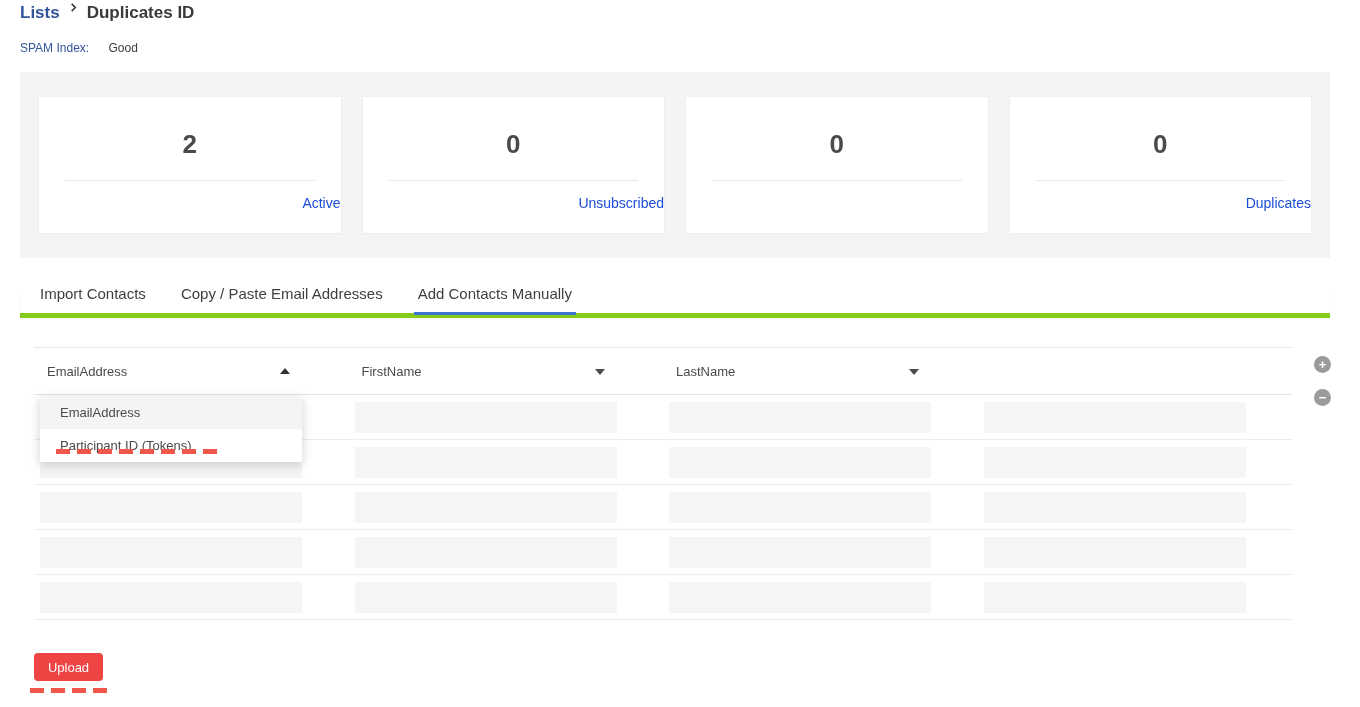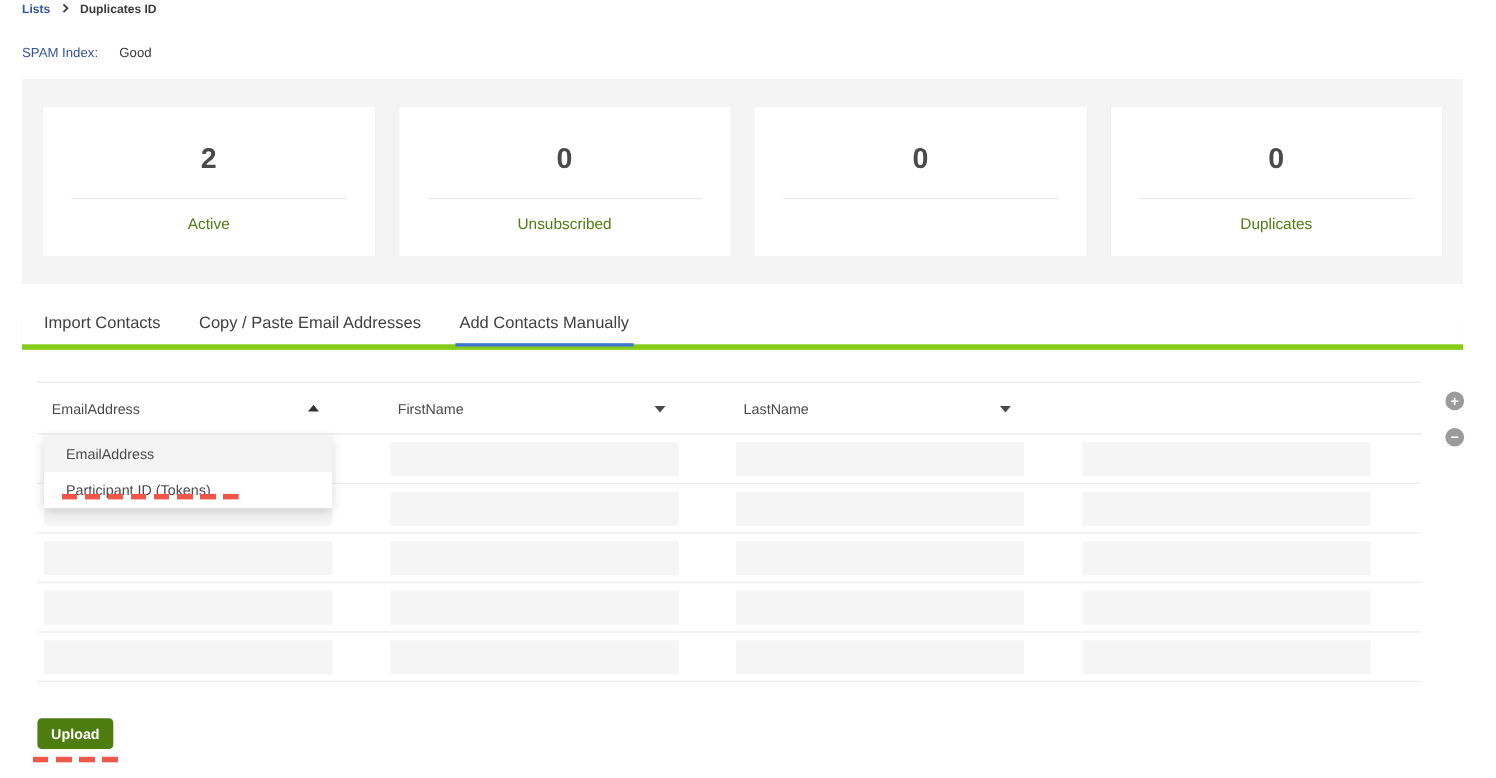--- a/index.html
+++ b/index.html
@@ -10,21 +10,21 @@
     position: relative;
     overflow: hidden;
     color: #3f3f3f;
   }
   .page { position: absolute; inset: 0; }
 
   
   .breadcrumb {
     position: absolute; left: 20px; top: 3px;
     display: flex; gap: 9px;
-    font-size: 11px; font-weight: 600;
+    font-size: 17px; font-weight: 600;
   }
   .breadcrumb a { color: #31549c; text-decoration: none; cursor: pointer; }
   .crumb-current { color: #3a3a3a; }
   .chev { width: 9px; height: 9px; display: inline-block; }
 
   
   .spam { position: absolute; left: 20px; top: 41px; font-size: 12px; }
   .spam .spam-label { color: #31549c; }
   .spam .spam-value { color: #3a3a3a; margin-left: 16px; }
 
@@ -38,21 +38,21 @@
   }
   .stat-card {
     flex: 1 1 0;
     background: #ffffff;
     border: 1px solid #f0f0f0;
     text-align: center;
     padding-top: 34px;
   }
   .stat-value { font-size: 26px; font-weight: 700; color: #4a4a4a; line-height: 1; }
   .stat-divider { height: 1px; background: #e7e7e7; margin: 23px 26px 0 26px; }
-  .stat-label { margin-top: 14px; font-size: 14px; color: #4d7c0f; }
+  .stat-label { margin-top: 14px; font-size: 14px; color: #1d4ed8; text-align: right; }
 
   
   .tabs {
     position: absolute; left: 20px; top: 289px;
     width: 1310px; height: 29px;
     display: flex; align-items: flex-end; gap: 27px;
     padding-left: 16px;
     border-bottom: 5px solid #84cc16;
     box-shadow: 0 1px 2px rgba(0,0,0,0.05);
   }
@@ -133,24 +133,24 @@
     position: absolute; height: 5px; z-index: 6;
     background: repeating-linear-gradient(90deg, #f0564a 0 14px, transparent 14px 21px);
   }
   .annotation-dropdown-target { left: 56px; top: 449px; width: 161px; }
   .annotation-upload-target  { left: 30px; top: 688px; width: 79px;  }
 
   
   .upload-btn {
     position: absolute; left: 34px; top: 653px;
     width: 69px; height: 28px;
-    background: #4d7c0f; color: #ffffff;
+    background: #ef4444; color: #ffffff;
     border: none; border-radius: 4px;
     font-family: "Liberation Sans", sans-serif;
-    font-size: 13px; font-weight: 700;
+    font-size: 13px; font-weight: 400;
     cursor: pointer;
   }
 </style>
 </head>
 <body>
 
 <div class="page">
 
   <div class="breadcrumb">
     <a>Lists</a>

